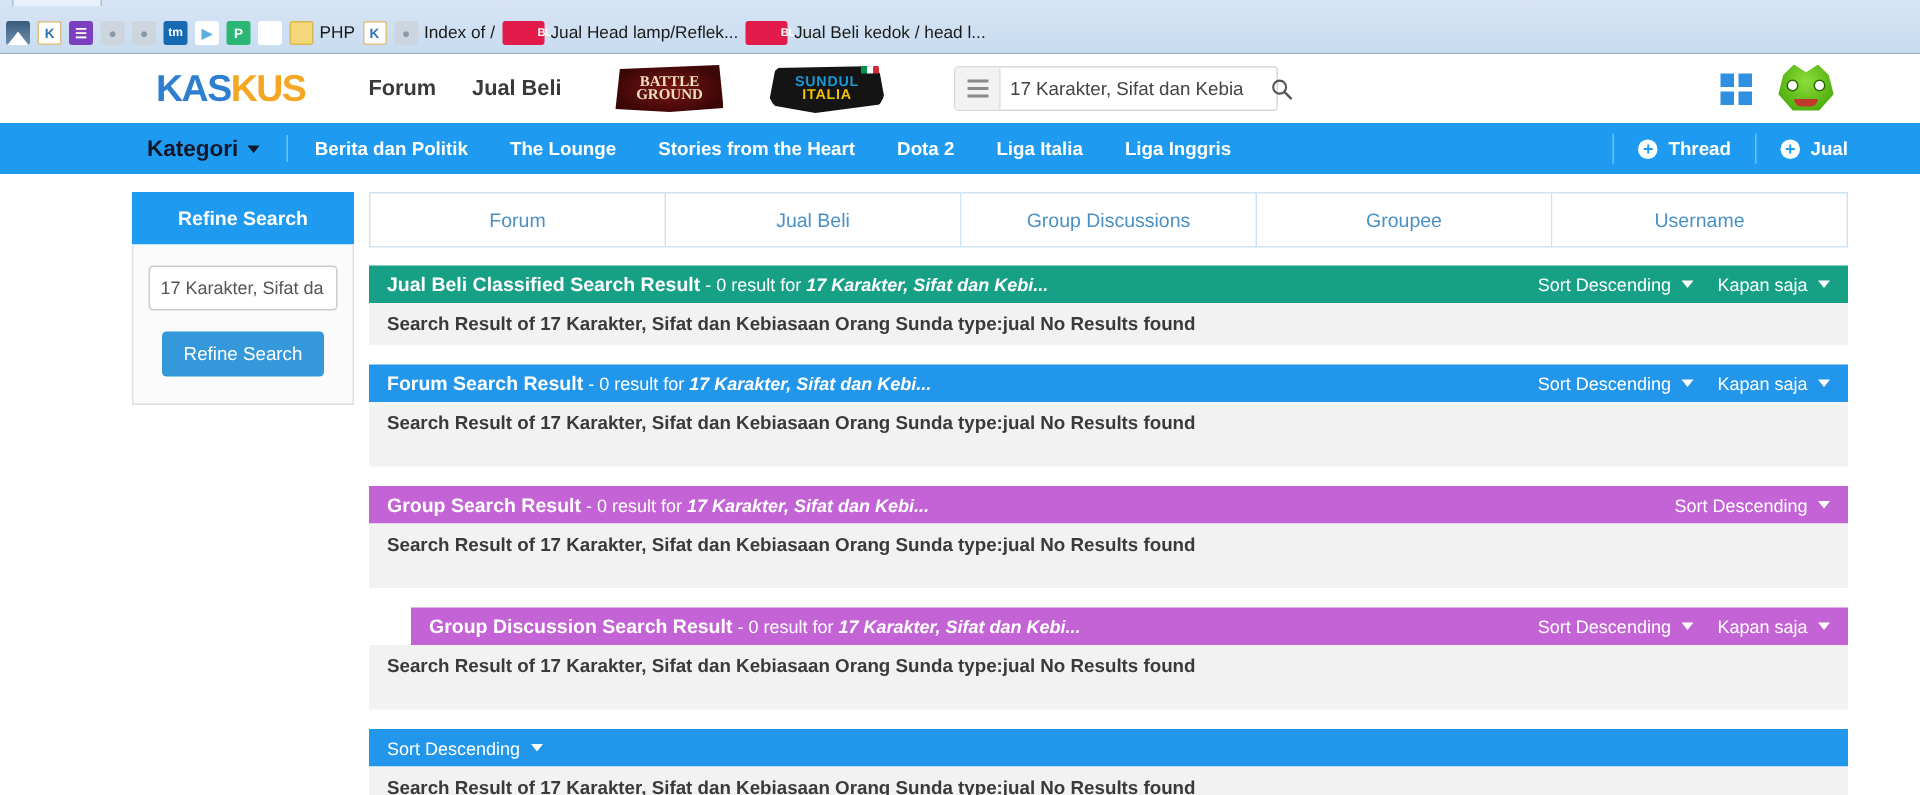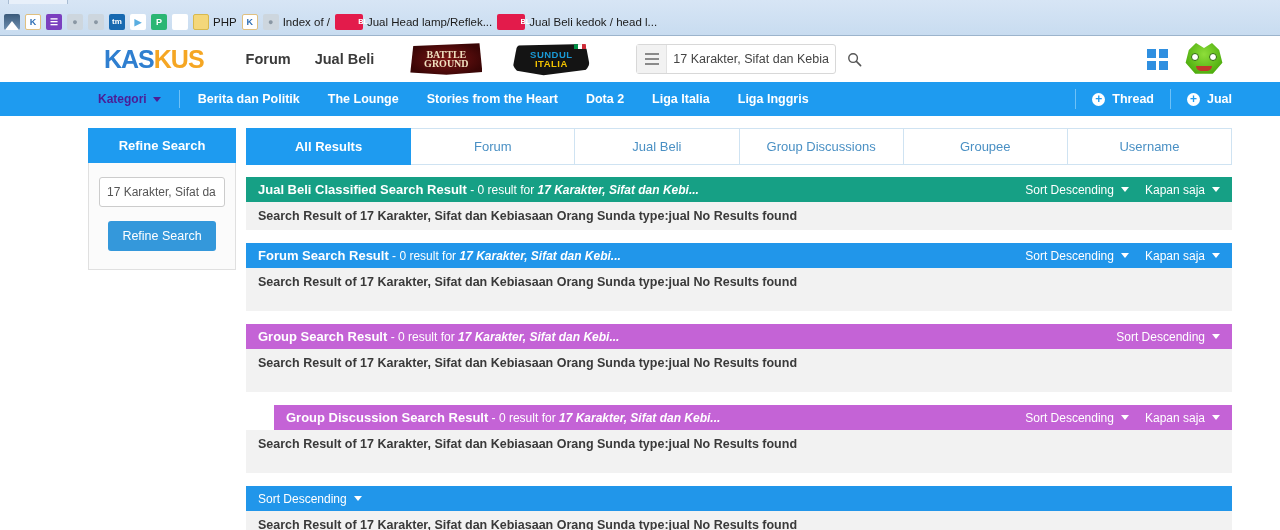--- a/index.html
+++ b/index.html
@@ -91,21 +91,21 @@
   }
   .badge-si .s1 { font-size: 9.5px; font-weight: bold; color: #1a9ad6; letter-spacing: 0.5px; }
   .badge-si .s2 { font-size: 9.5px; font-weight: bold; color: #f2c200; letter-spacing: 0.5px; text-align: right; }
   .badge-si .flag {
     position: absolute; right: 4px; top: 2px;
     width: 12px; height: 5px;
     background: linear-gradient(to right, #009246 33%, #ffffff 33% 66%, #ce2b37 66%);
   }
   .search-wrap {
     margin-left: 22px;
-    width: 200px; height: 30px;
+    width: 216px; height: 30px;
     border: 1px solid #d8d8d8; border-radius: 3px;
     background: #ffffff;
     display: flex; align-items: center;
   }
   .hamburger {
     width: 30px; height: 28px; background: #f2f2f2;
     border-right: 1px solid #e2e2e2;
     display: flex; flex-direction: column; align-items: center; justify-content: center; gap: 3px;
     cursor: pointer; flex: 0 0 auto;
   }
@@ -144,21 +144,21 @@
   }
 
   
   .nav-bar {
     height: 34px; background: #1e9bf0;
     display: flex; align-items: center;
     padding-left: 98px; position: relative;
   }
   .nav-kategori {
     display: flex; align-items: center; gap: 6px;
-    color: #4c1d95; font-size: 12px; font-weight: bold;
+    color: #0f172a; font-size: 15px; font-weight: bold;
     padding-right: 18px; cursor: pointer;
   }
   .nav-sep { width: 1px; height: 18px; background: #6ec1f7; margin-right: 18px; }
   .nav-links { display: flex; align-items: center; gap: 28px; }
   .nav-link { color: #ffffff; font-size: 12.5px; font-weight: bold; cursor: pointer; white-space: nowrap; }
   .nav-right {
     position: absolute; right: 48px; top: 0; height: 34px;
     display: flex; align-items: center;
   }
   .nav-vsep { width: 1px; height: 20px; background: #6ec1f7; margin: 0 16px; }
@@ -378,21 +378,20 @@
   <div class="sidebar">
     <div class="refine-header">Refine Search</div>
     <div class="refine-box">
       <input class="refine-input" type="text" value="17 Karakter, Sifat da" style="">
       <button class="refine-btn">Refine Search</button>
     </div>
   </div>
 
   <div class="content">
     <div class="tabs" id="result-tabs">
-        <div class="tab active">All Results</div>
         <div class="tab">Forum</div>
         <div class="tab">Jual Beli</div>
         <div class="tab">Group Discussions</div>
         <div class="tab">Groupee</div>
         <div class="tab">Username</div>
       </div>
     <div id="result-sections">
         <div class="section">
           <div class="sec-head" style="background: rgb(22, 160, 133);">
             <div class="sec-title"><span>Jual Beli Classified Search Result</span><span class="meta"> - 0 result for </span><span class="q">17 Karakter, Sifat dan Kebi...</span></div>

